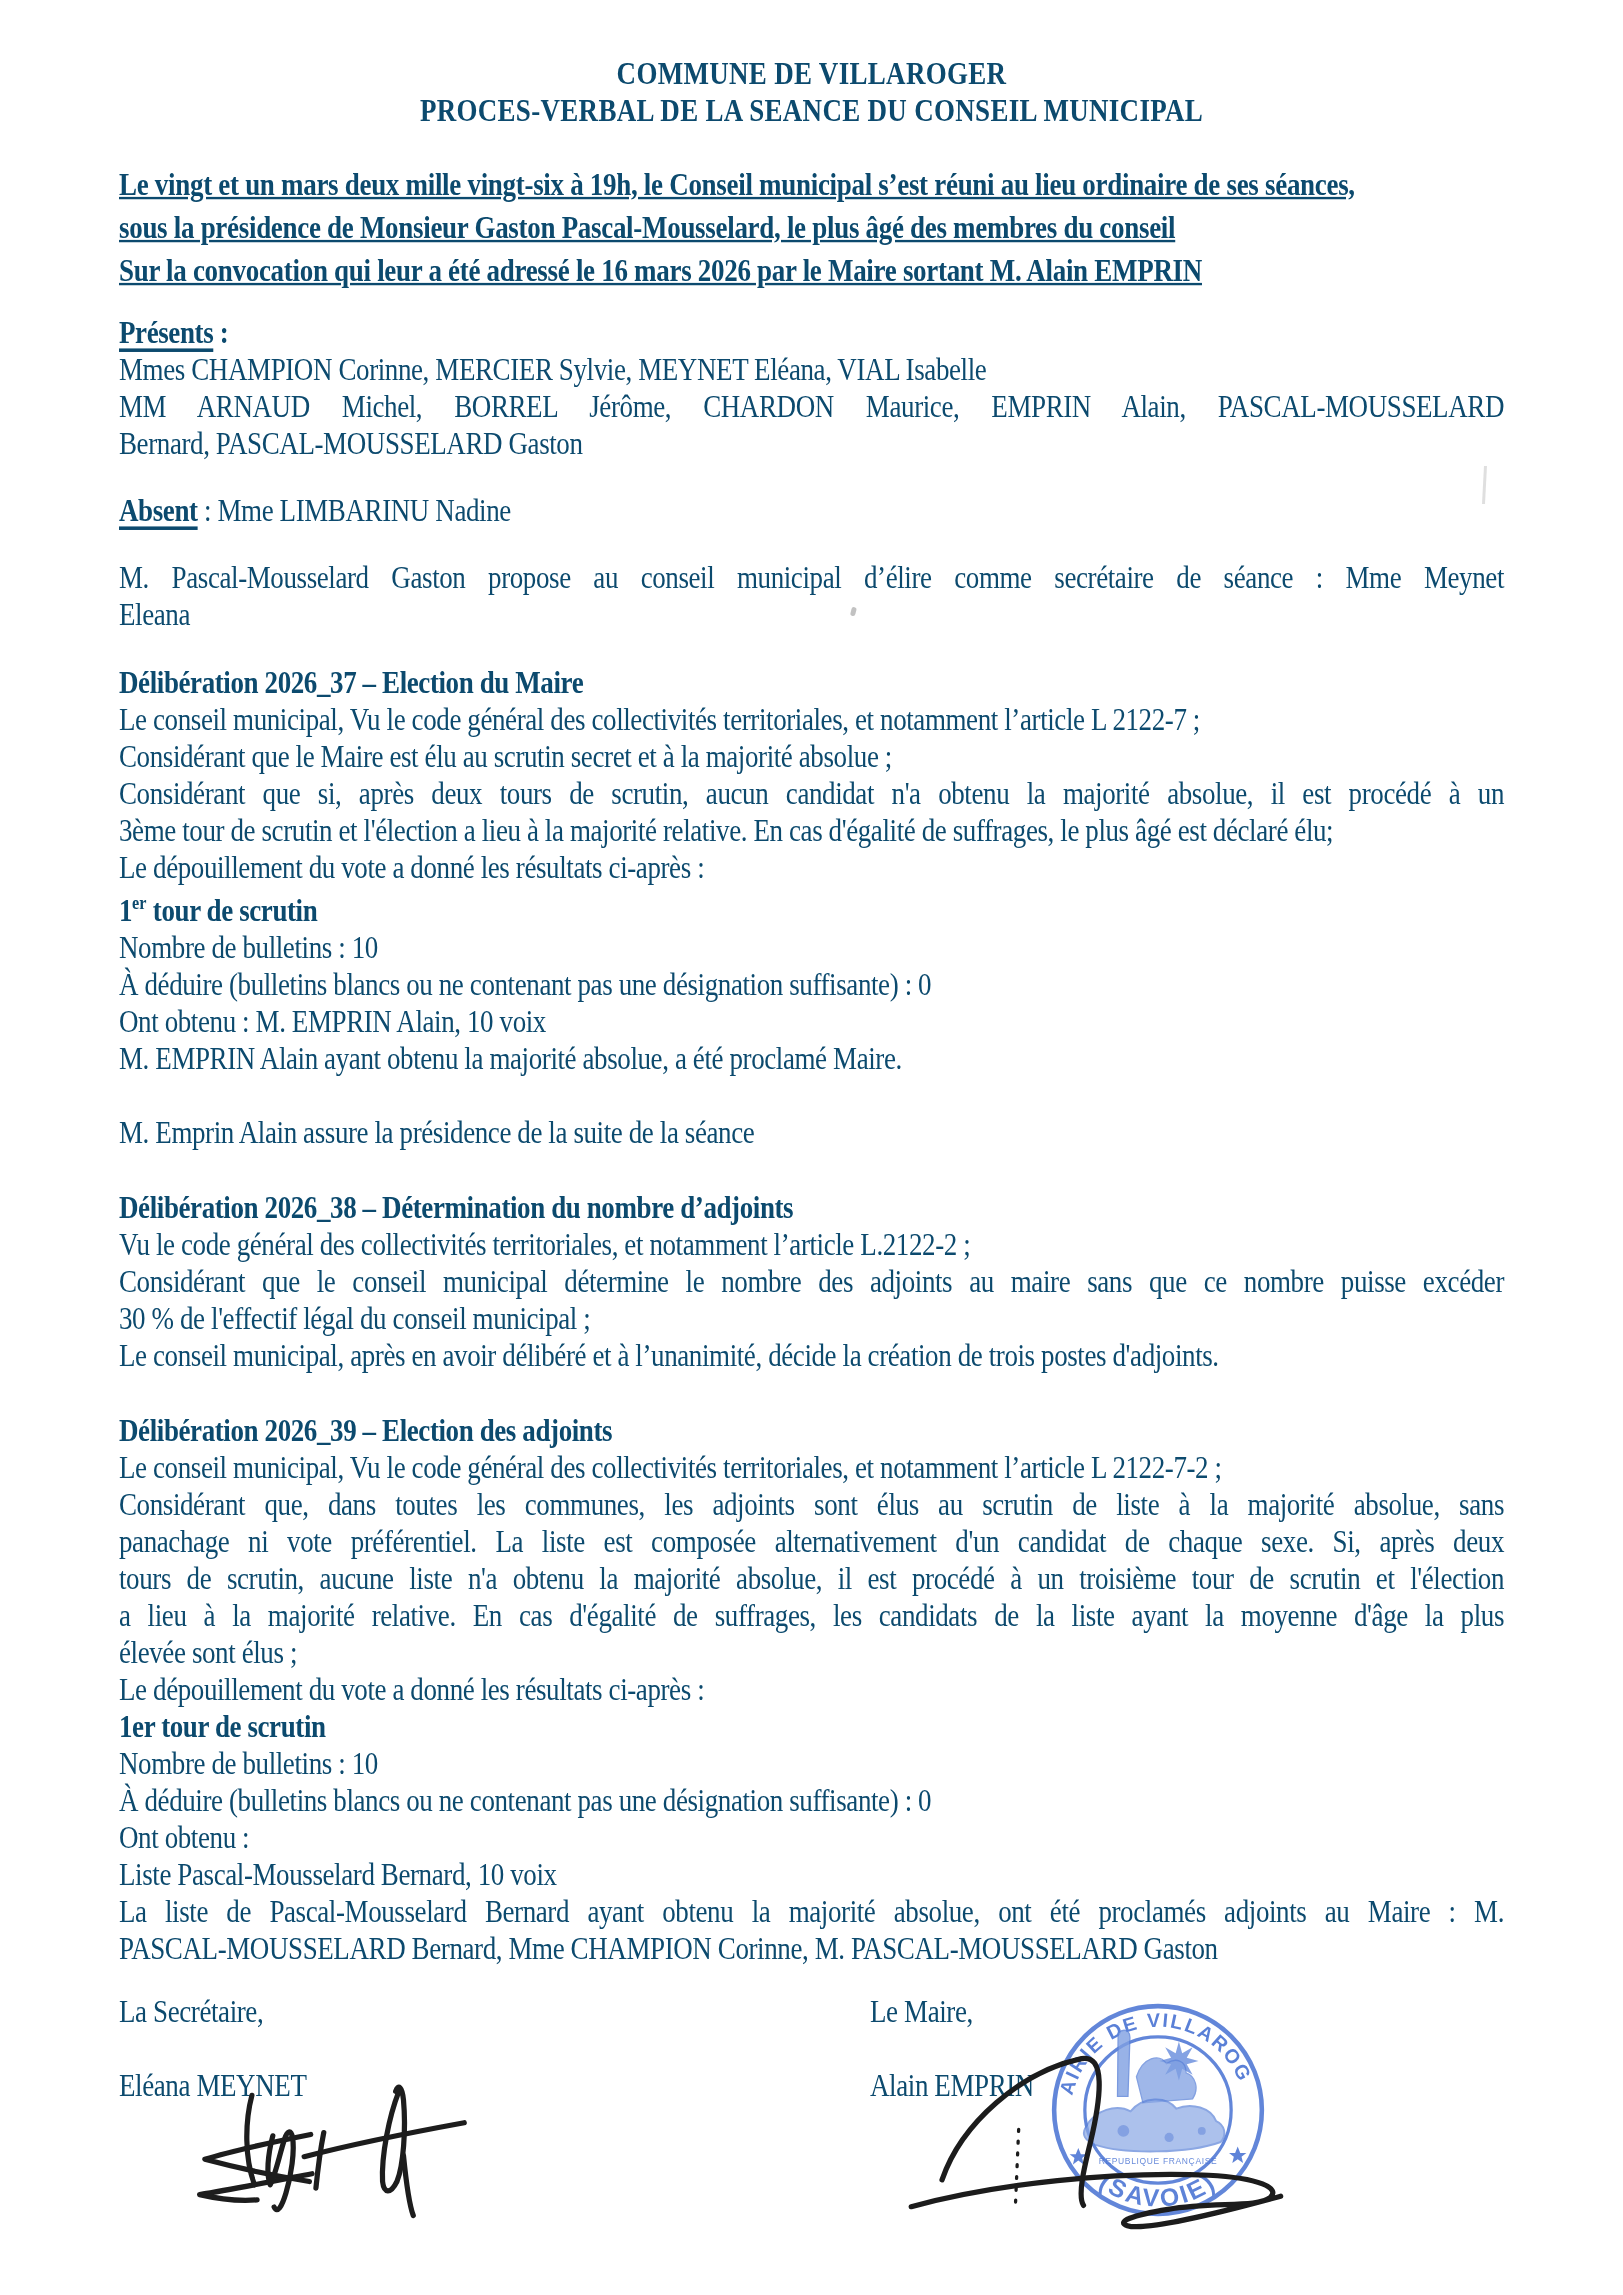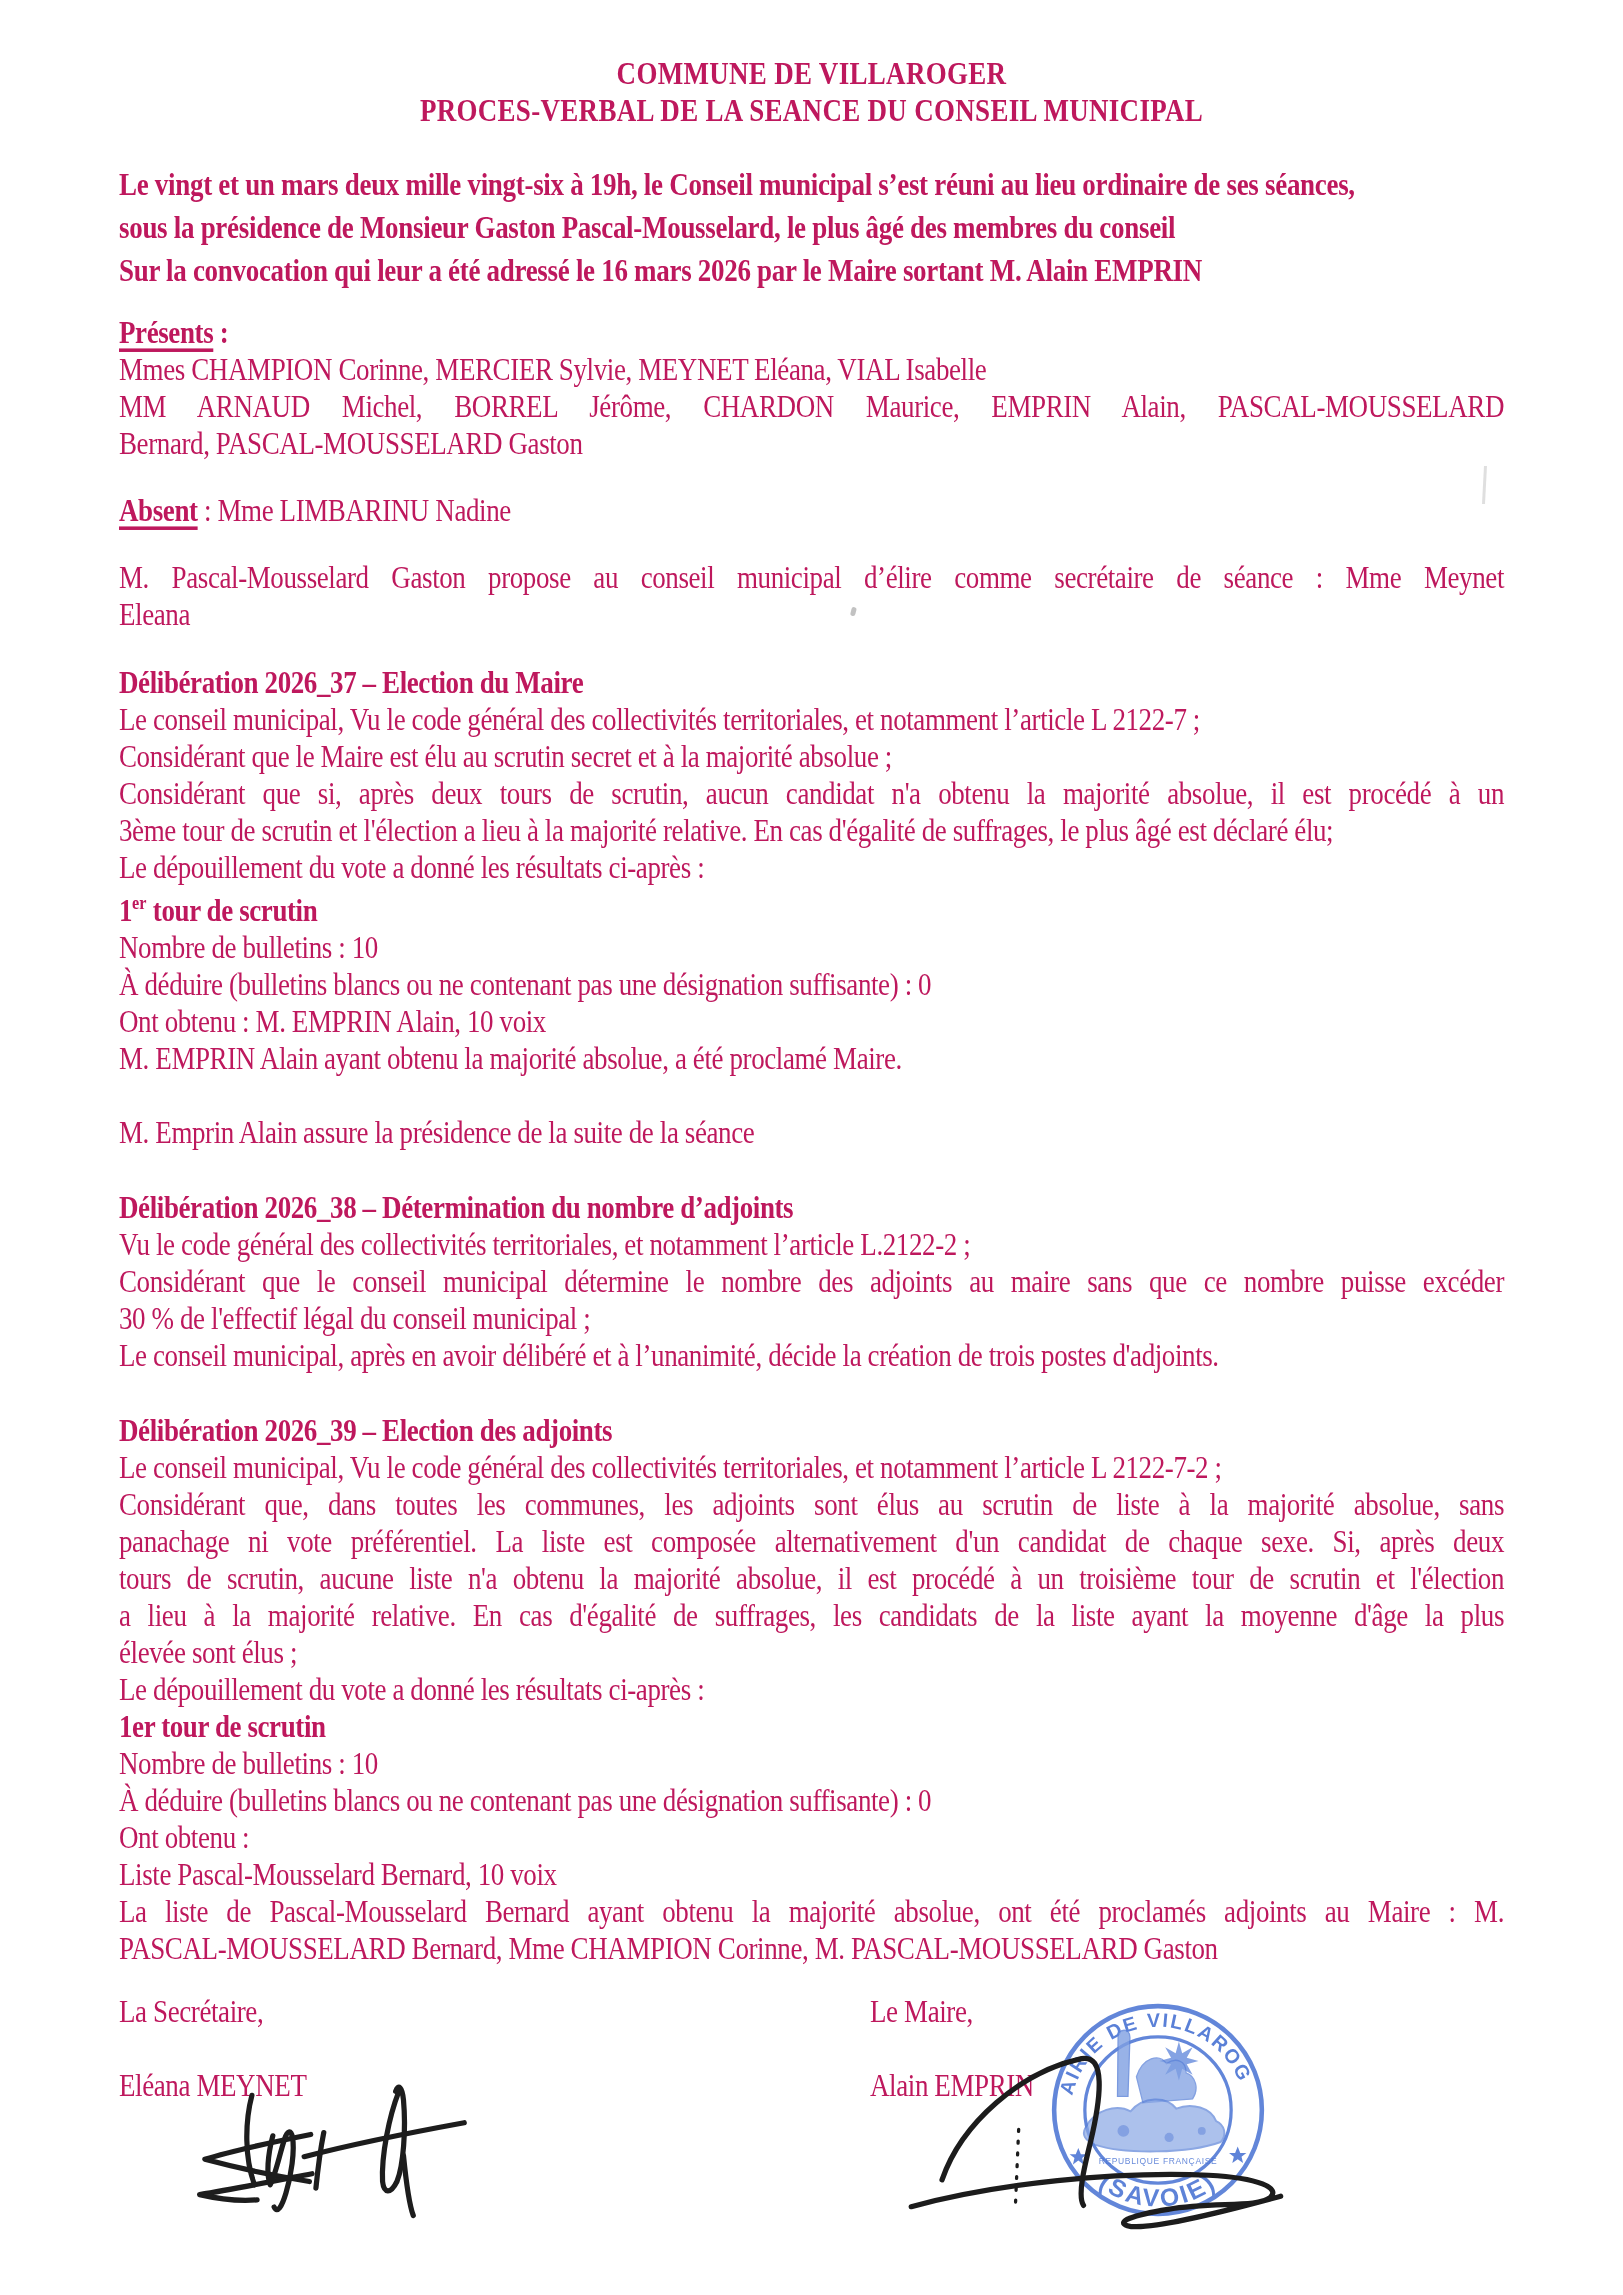--- a/index.html
+++ b/index.html
@@ -4,21 +4,21 @@
 <style>
   * { margin:0; padding:0; box-sizing:border-box; }
   html,body { background:#e8e8e8; }
   .page {
     position:relative;
     width:1623px; height:2295px;
     margin:0 auto;
     background:#ffffff;
     overflow:hidden;
     font-family:"Liberation Serif", serif;
-    color:#be185d;
+    color:#0c4a6e;
     font-size:27px;
     letter-spacing:-0.4px;
   }
   .content { padding:55px 119px 0 119px; }
 
   .title {
     text-align:center; font-weight:700;
     line-height:37px;
     transform:scaleY(1.2); transform-origin:50% 50%;
     letter-spacing:0.3px;
@@ -27,21 +27,21 @@
 
   .line {
     white-space:nowrap;
     line-height:37px;
     transform:scaleY(1.18); transform-origin:0 50%;
   }
   .jl { text-align:justify; text-align-last:justify; }
   .bold { font-weight:700; }
   .ul { text-decoration:underline; text-decoration-thickness:2.6px; text-underline-offset:5.2px; }
 
-  .intro { margin-top:34px; }
+  .intro { margin-top:34px;text-decoration:underline; }
   .intro .line { line-height:43px; font-weight:700; letter-spacing:-0.3px; }
 
   .mt-presents { margin-top:22px; }
   .mt-absent   { margin-top:30px; }
   .mt-proposal { margin-top:30px; }
   .mt-d37      { margin-top:31px; }
   .mt-interlude{ margin-top:37px; }
   .mt-d38      { margin-top:38px; }
   .mt-d39      { margin-top:38px; }
 

